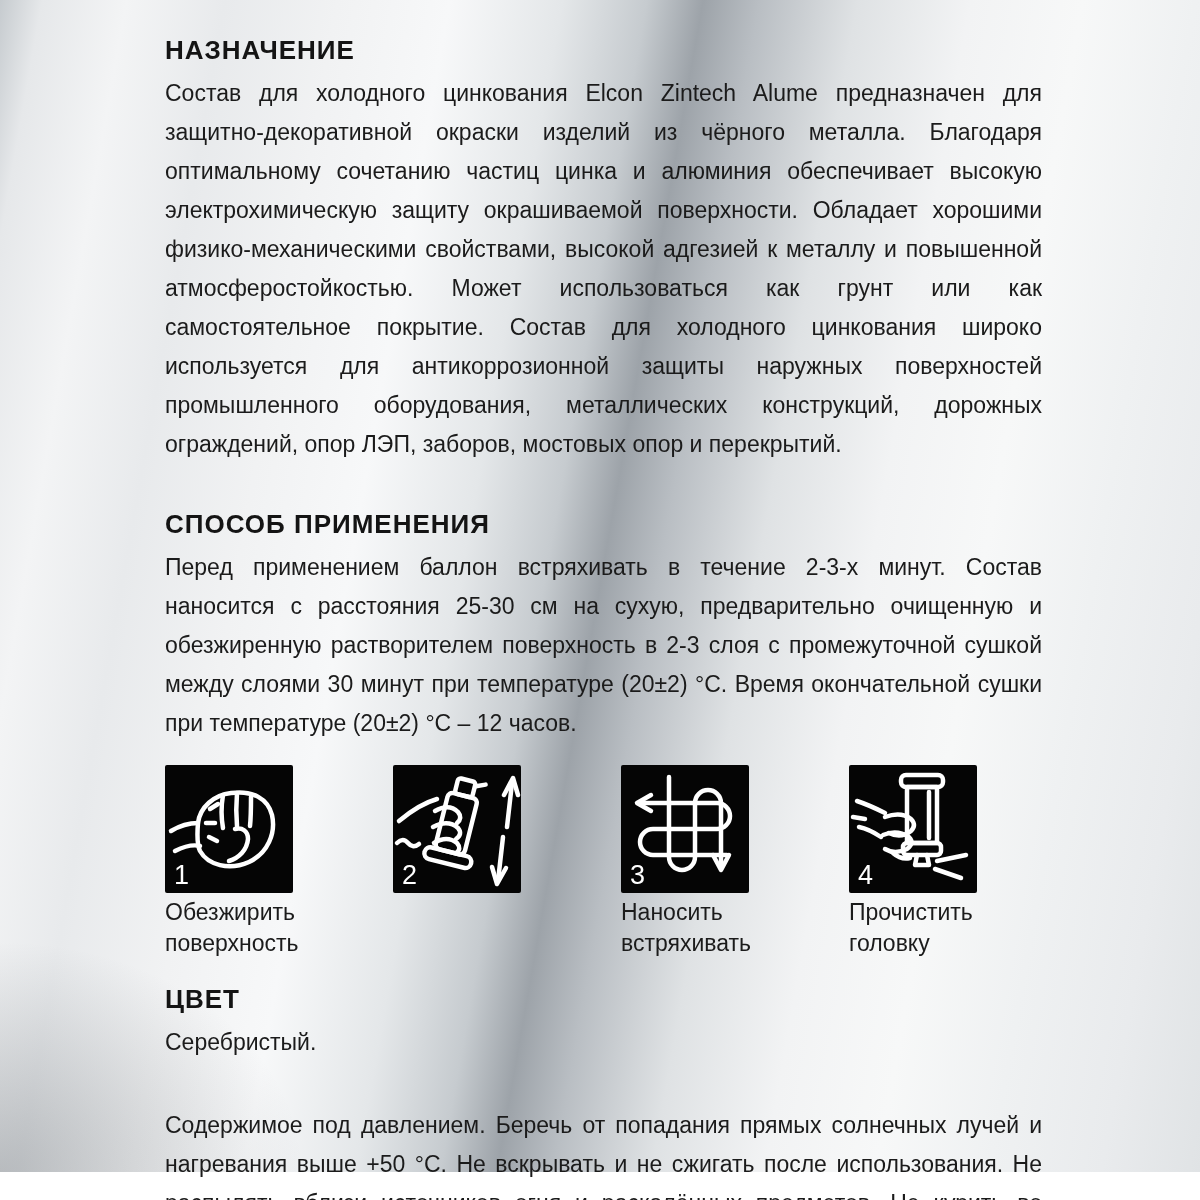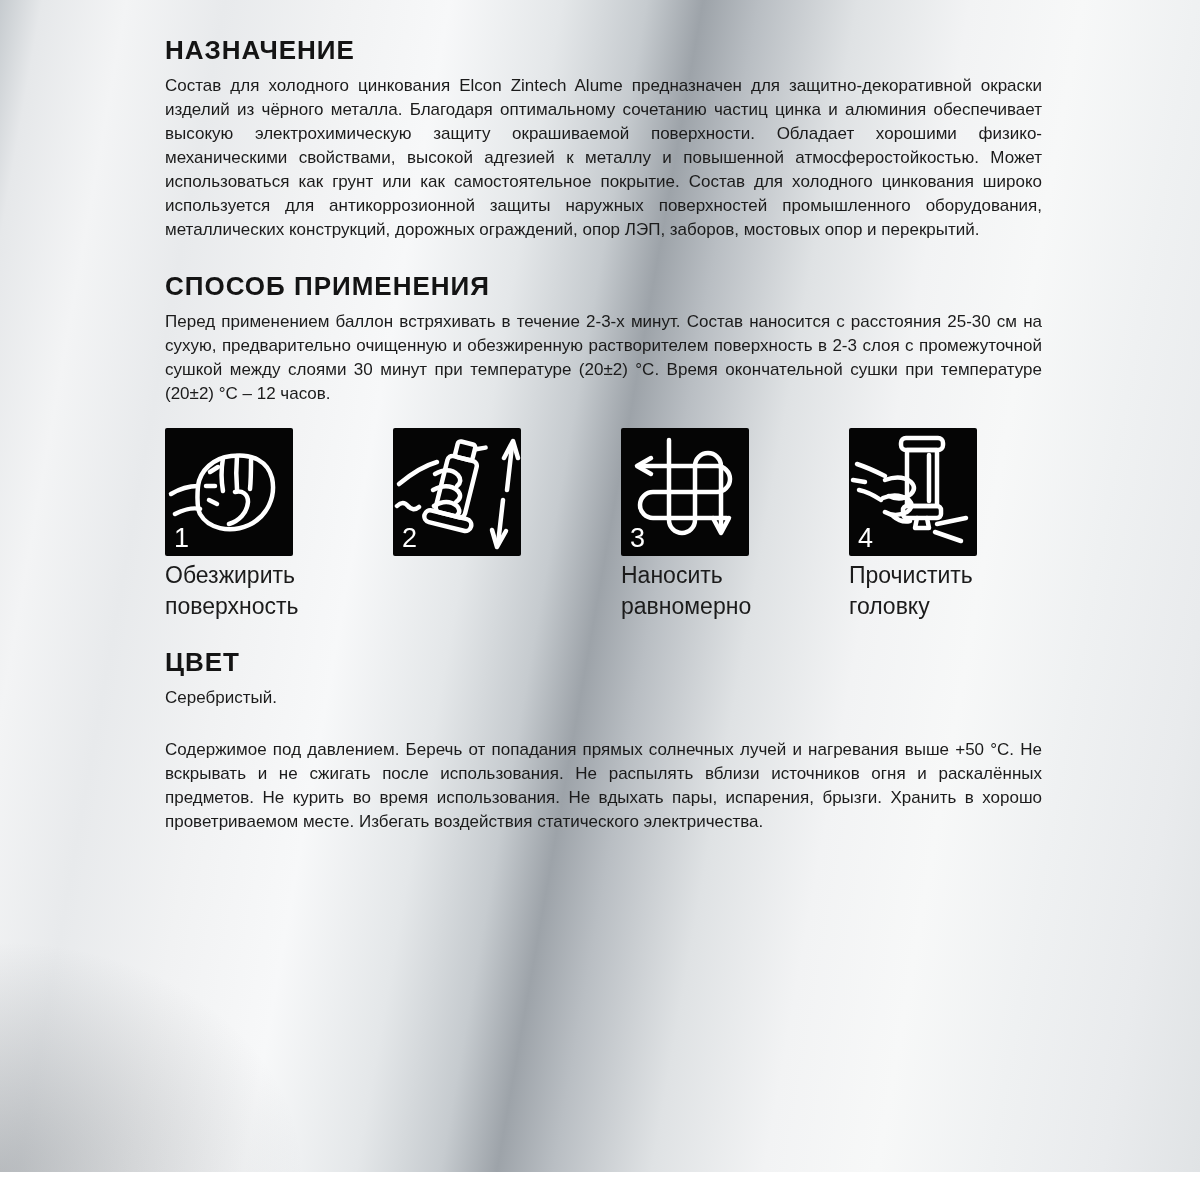--- a/index.html
+++ b/index.html
@@ -20,25 +20,25 @@
   }
   .content{
     position:absolute;left:165px;top:34px;width:877px;
   }
   h2.sec-h{
     margin:0 0 8px 0;
     font-size:26px;line-height:32px;font-weight:bold;letter-spacing:1px;
     text-transform:uppercase;color:#141414;
   }
   p.body-text{
-    margin:0;font-size:17px;line-height:24px;color:#1b1b1b;
+    margin:0;font-size:23px;line-height:39px;color:#1b1b1b;
     text-align:justify;hyphens:auto;
   }
   p.body-left{text-align:left;}
-  .section{margin-top:28px;}
+  .section{margin-top:44px;}
   .section.first{margin-top:0;}
   .section.color-sec{margin-top:24px;}
   .steps-row{
     display:flex;flex-direction:row;align-items:flex-start;
     margin-top:22px;
   }
   .step{width:228px;flex:0 0 228px;}
   .step:last-child{width:128px;flex:0 0 128px;}
   .pictogram{
     position:relative;width:128px;height:128px;background:#050505;
@@ -119,21 +119,21 @@
         <div class="pictogram">
           <svg viewBox="0 0 128 128" fill="none" stroke="#ffffff" stroke-width="4.5" stroke-linecap="round" stroke-linejoin="round">
             <path d="M20 38 H 96 a 13 13 0 0 1 0 26 H 32 a 13 13 0 0 0 0 26 H 106"></path>
             <path d="M30 30 L 16 38 L 30 46"></path>
             <path d="M48 12 V 92 a 13 13 0 0 0 26 0 V 38 a 13 13 0 0 1 26 0 V 102"></path>
             <path d="M92 90 L 100 105 L 108 90"></path>
           </svg>
           <span class="step-number">3</span>
         </div>
         <div class="step-caption">Наносить
-равномерно</div>
+встряхивать</div>
       </div>
 
       <div class="step">
         <div class="pictogram">
           <svg viewBox="0 0 128 128" fill="none" stroke="#ffffff" stroke-width="4.5" stroke-linecap="round" stroke-linejoin="round">
             <rect x="52" y="10" width="42" height="12" rx="5"></rect>
             <rect x="58" y="22" width="30" height="56"></rect>
             <path d="M80 27 V 73"></path>
             <rect x="54" y="78" width="38" height="12" rx="4"></rect>
             <path d="M68 90 L 66 100 L 80 100 L 78 90"></path>

